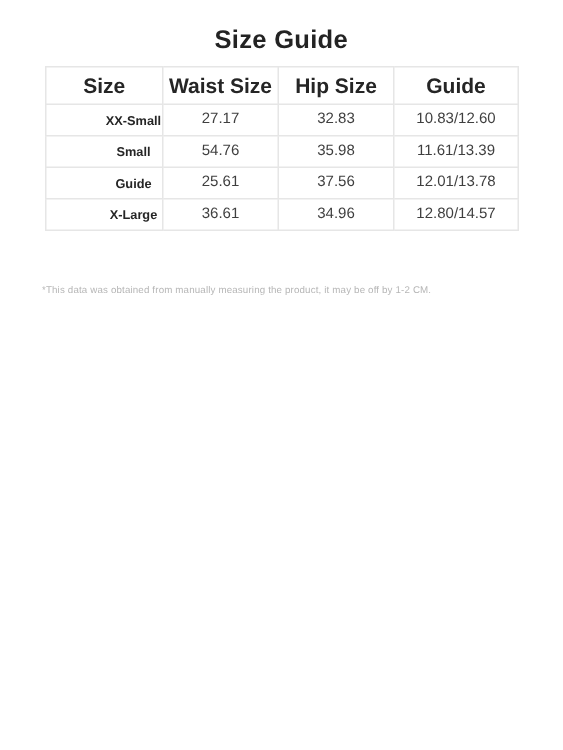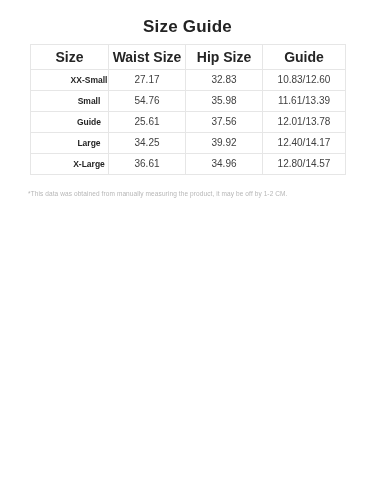--- a/index.html
+++ b/index.html
@@ -134,26 +134,20 @@
           <td class="col-num">35.98</td>
           <td class="col-num">11.61/13.39</td>
         </tr>
         <tr>
           <td class="col-size">Guide</td>
           <td class="col-num">25.61</td>
           <td class="col-num">37.56</td>
           <td class="col-num">12.01/13.78</td>
         </tr>
         <tr>
-          <td class="col-size">Large</td>
-          <td class="col-num">34.25</td>
-          <td class="col-num">39.92</td>
-          <td class="col-num">12.40/14.17</td>
-        </tr>
-        <tr>
           <td class="col-size">X-Large</td>
           <td class="col-num">36.61</td>
           <td class="col-num">34.96</td>
           <td class="col-num">12.80/14.57</td>
         </tr>
       </tbody>
     </table>
   </div>
 
   <div class="table-note">*This data was obtained from manually measuring the product, it may be off by 1-2 CM.</div>

